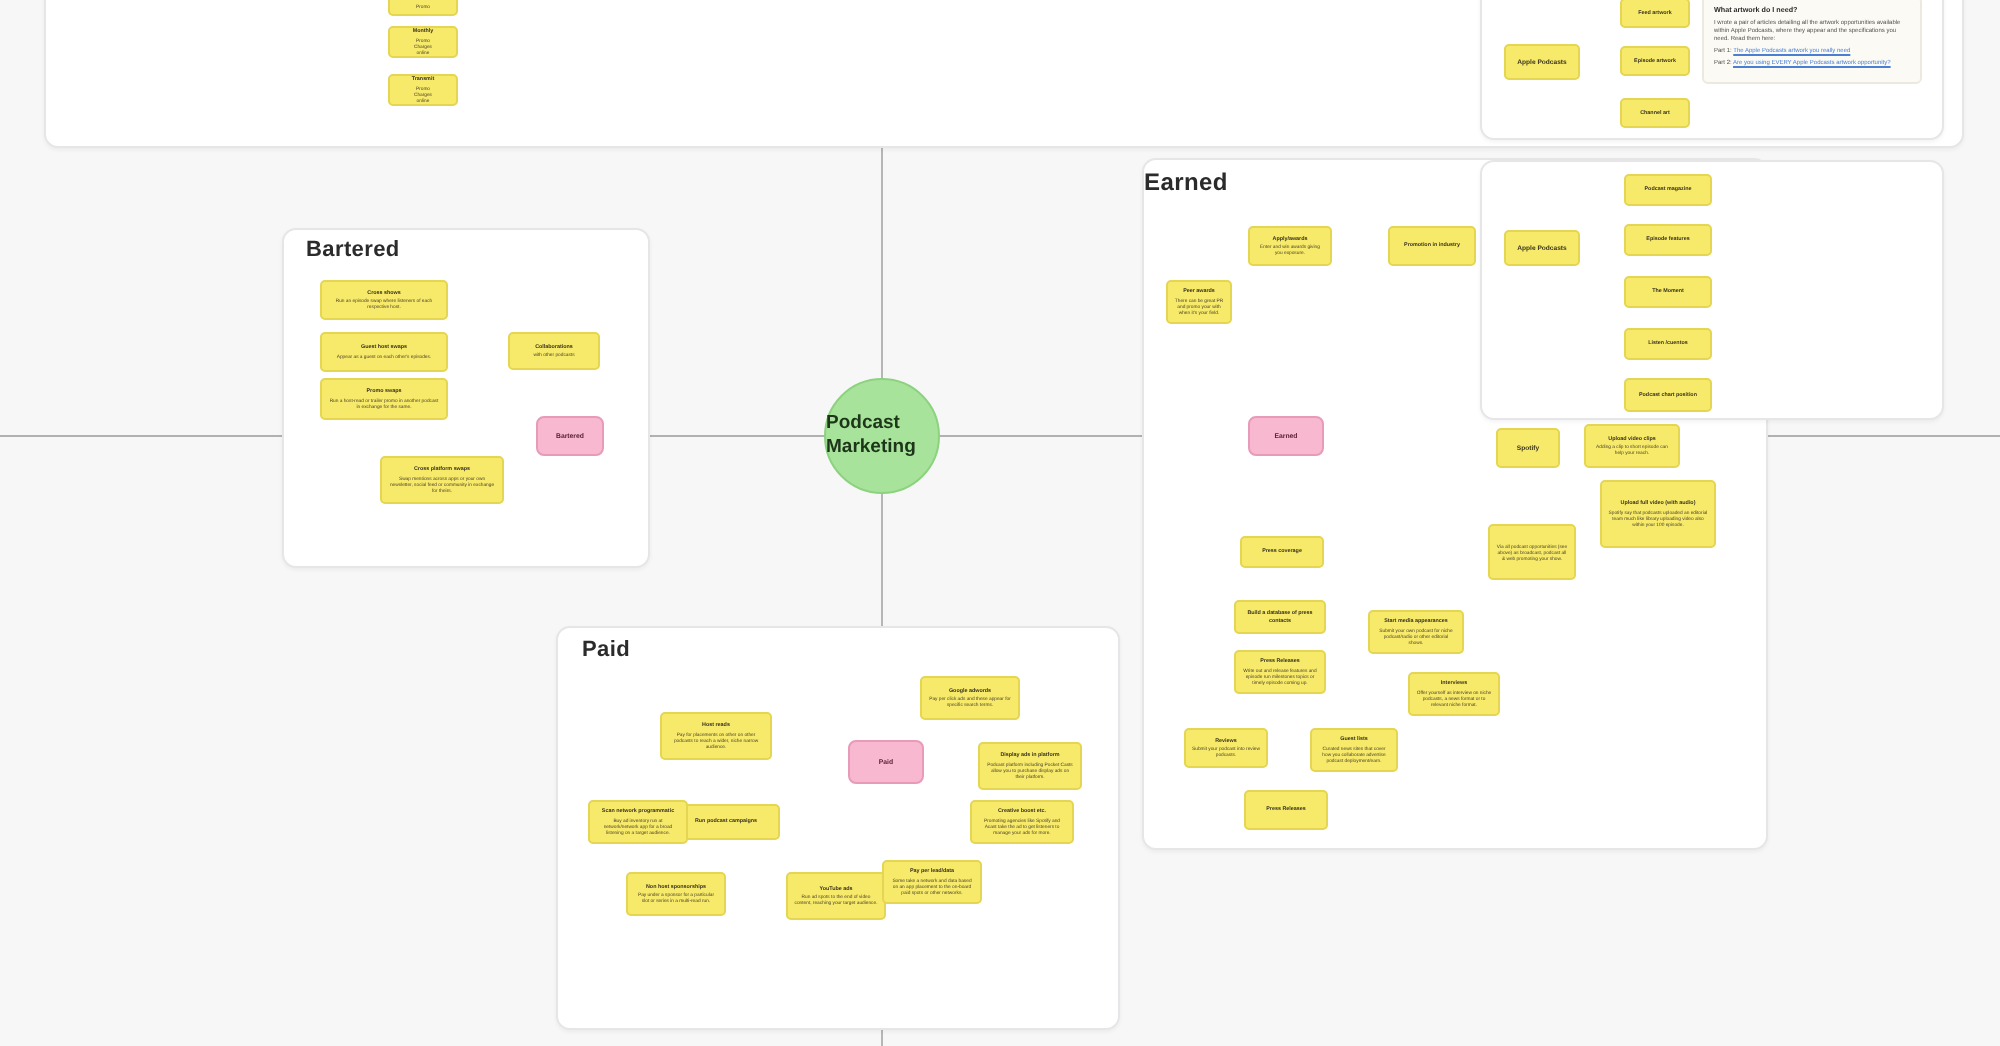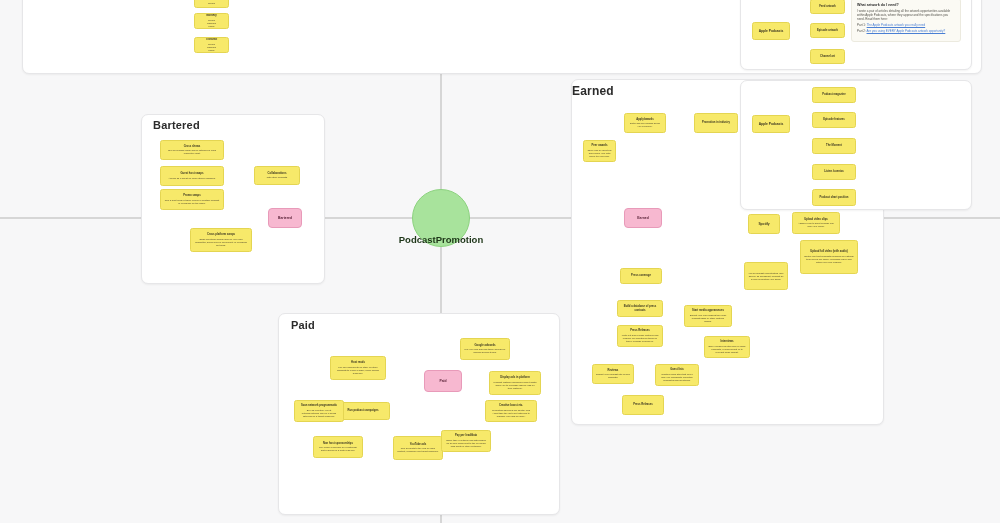--- a/index.html
+++ b/index.html
@@ -32,21 +32,21 @@
   .note.lg .t{font-size:3.3px;}
 
   .hub{
     position:absolute;background:#f7b8d0;border:1.5px solid #e89ab9;border-radius:4px;
     display:flex;align-items:center;justify-content:center;color:#5a2238;
     font-weight:bold;font-size:3.4px;text-align:center;box-sizing:border-box;
   }
 
   .core{
     position:absolute;background:#a8e39c;border:1.5px solid #8cd27f;border-radius:50%;
-    display:flex;align-items:flex-end;justify-content:center;
+    display:flex;align-items:flex-start;justify-content:center;flex-direction:column;
     color:#1d3518;font-weight:bold;font-size:9.5px;text-align:center;line-height:1.25;
     box-sizing:border-box;
   }
 
   .panel{
     position:absolute;background:#fbfaf4;border:1px solid #eceadf;border-radius:3px;
     padding:4px 5px;box-sizing:border-box;color:#3d3d3d;
   }
   .panel h4{margin:0 0 2px 0;font-size:3.6px;font-weight:bold;color:#2b2b2b;}
   .panel p{margin:0 0 2px 0;font-size:3px;line-height:1.35;color:#55534c;}
@@ -373,16 +373,16 @@
   </div>
   <div class="note" style="left:812px;top:164px;width:44px;height:16px;">
     <span class="t">Listen /cuentos</span>
   </div>
   <div class="note" style="left:812px;top:189px;width:44px;height:17px;">
     <span class="t">Podcast chart position</span>
   </div>
 
   <div class="core" style="left:412px;top:189px;width:58px;height:58px;">
     <span>Podcast</span>
-    <span>Promotion</span>
+    <span>Marketing</span>
   </div>
 
 </div>
 
 </body></html>

